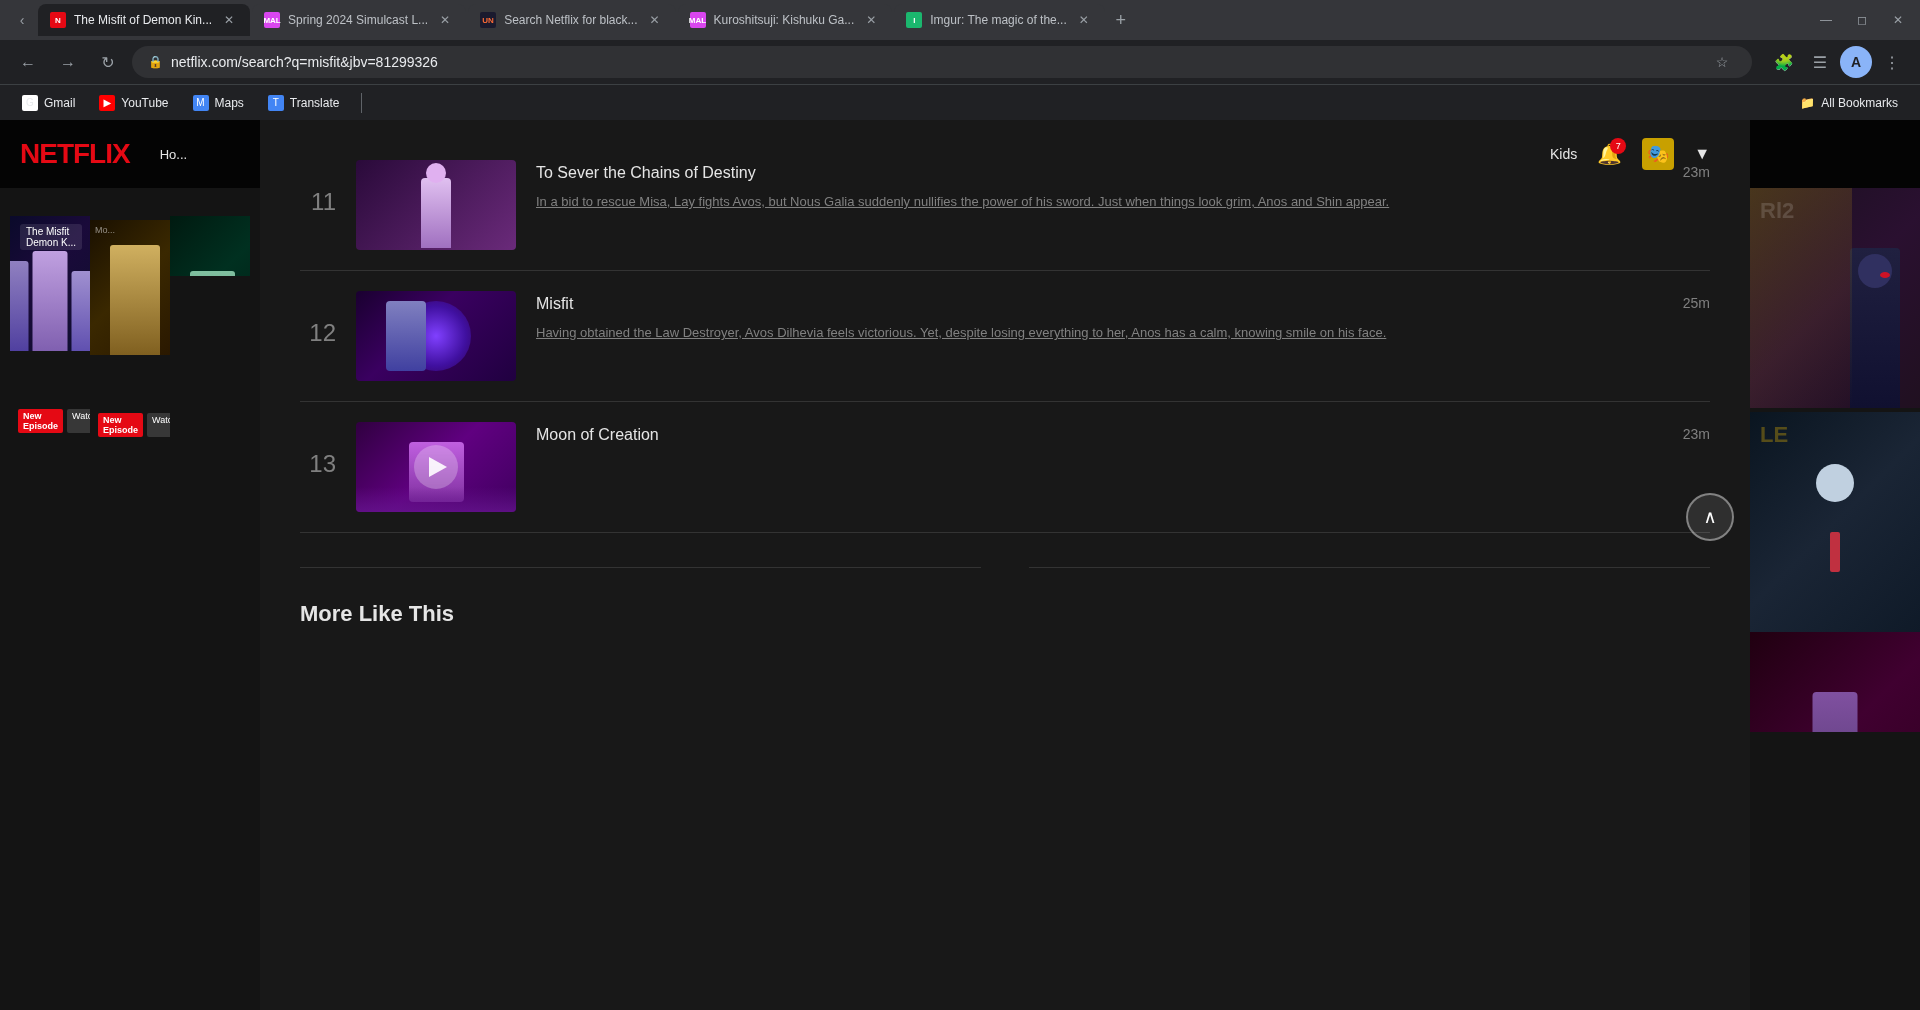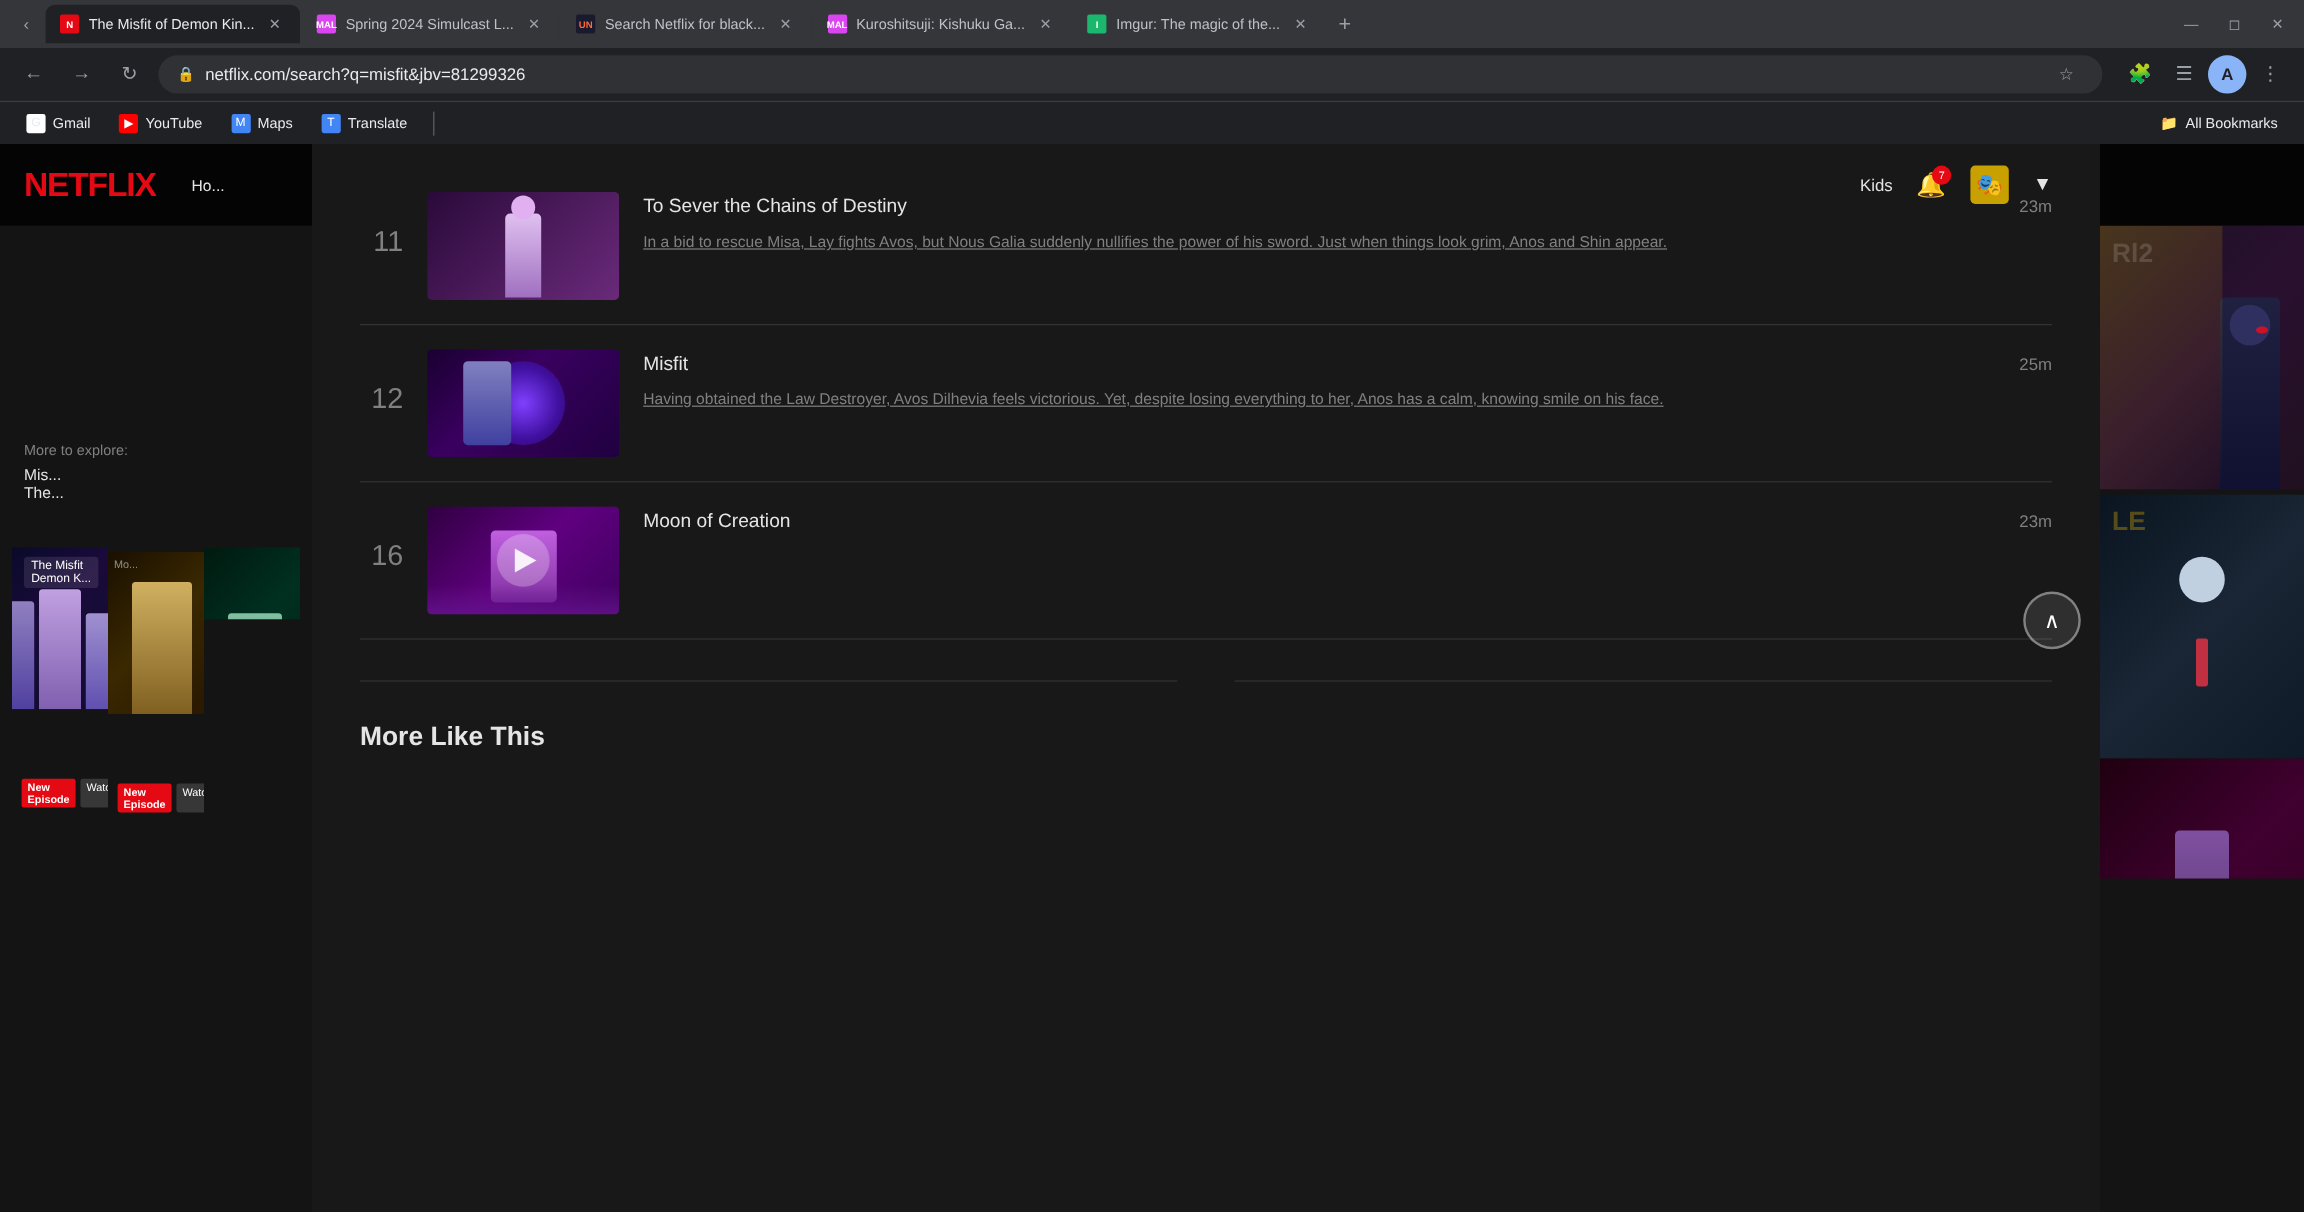--- a/index.html
+++ b/index.html
@@ -513,25 +513,20 @@
 
 <div class="netflix-page">
 
   <div class="left-panel">
 
     <div style="height: 68px; background: rgba(0,0,0,0.8); display: flex; align-items: center; padding: 0 20px;">
       <span style="color: #e50914; font-size: 28px; font-weight: 700; letter-spacing: -1px; text-align: center;">NETFLIX</span>
       <span style="font-size: 13px; color: #e5e5e5; margin-left: 30px;">Ho...</span>
     </div>
 
-    <div style="padding: 20px 20px 10px; margin-top: 160px;">
-      <div style="font-size: 12px; color: #808080; margin-bottom: 6px;">More to explore:</div>
-      <div style="font-size: 13px; color: #e5e5e5;">Mis...</div>
-      <div style="font-size: 13px; color: #e5e5e5;">The...</div>
-    </div>
 
     <div style="display: flex; flex-direction: row; gap: 0; margin-top: 28px; padding: 0 10px;">
 
       <div class="side-card" style="width: 240px;">
         <div style="width:100%; height: 135px; background: linear-gradient(135deg, #0a0a2a 0%, #1a0a3a 40%, #0f0f2f 100%); position: relative; overflow: hidden;">
 
           <div style="position: absolute; bottom: 0; left: 50%; transform: translateX(-50%); display: flex; gap: 4px; align-items: flex-end;">
             <div style="width: 35px; height: 90px; background: linear-gradient(180deg, #9080c0, #5040a0); border-radius: 3px 3px 0 0;"></div>
             <div style="width: 35px; height: 100px; background: linear-gradient(180deg, #c0a0e0, #8060b0); border-radius: 3px 3px 0 0;"></div>
             <div style="width: 35px; height: 80px; background: linear-gradient(180deg, #a090d0, #6050b0); border-radius: 3px 3px 0 0;"></div>
@@ -612,21 +607,21 @@
         <div class="episode-info">
           <div class="episode-title-row">
             <span class="episode-title">Misfit</span>
             <span class="episode-duration">25m</span>
           </div>
           <p class="episode-desc">Having obtained the Law Destroyer, Avos Dilhevia feels victorious. Yet, despite losing everything to her, Anos has a calm, knowing smile on his face.</p>
         </div>
       </div>
 
       <div class="episode-item">
-        <span class="episode-number">16</span>
+        <span class="episode-number">13</span>
         <div class="episode-thumb" style="position: relative;">
           <div class="thumb-ep13" style="display: flex; align-items: center; justify-content: center;">
             <div style="position: absolute; width: 55px; height: 60px; background: linear-gradient(180deg, #c060e0, #8030a0); border-radius: 4px; bottom: 10px;"></div>
             <div style="position: absolute; bottom: 0; left: 0; right: 0; height: 25px; background: linear-gradient(to top, rgba(100,20,140,0.8), transparent);"></div>
           </div>
           <div class="play-overlay">
             <div class="play-triangle"></div>
           </div>
         </div>
         <div class="episode-info">

